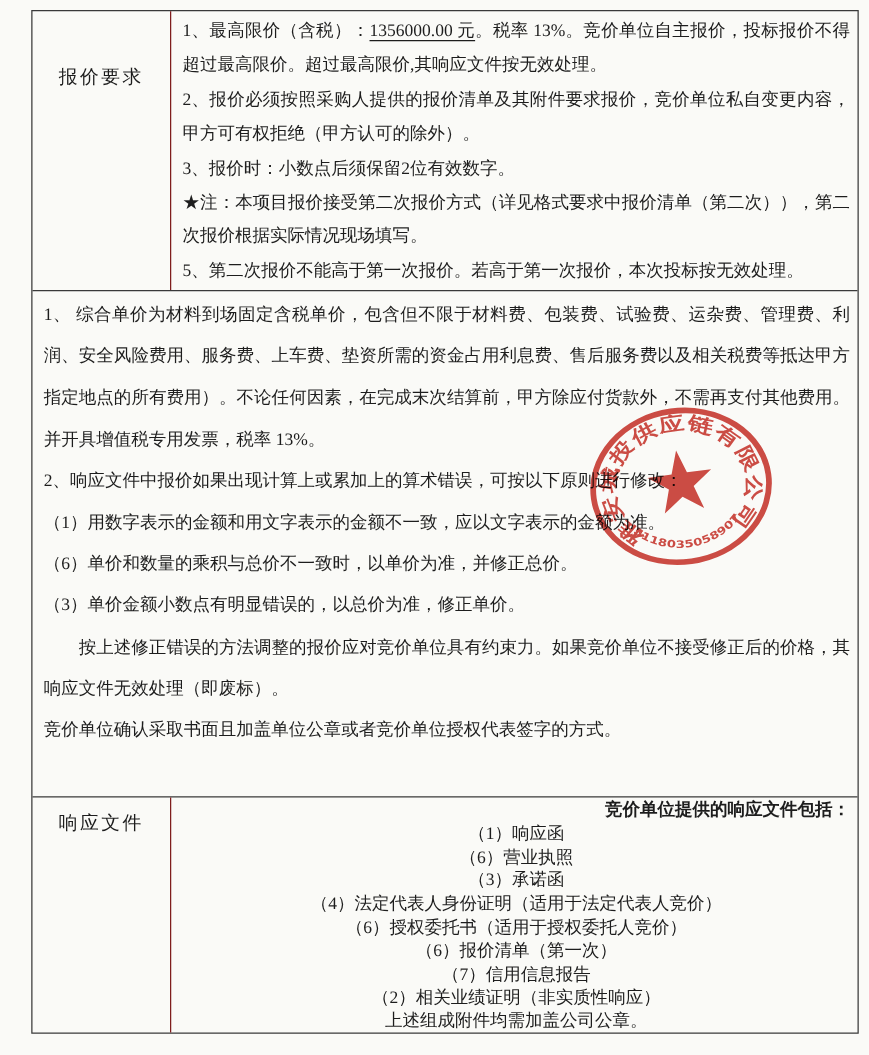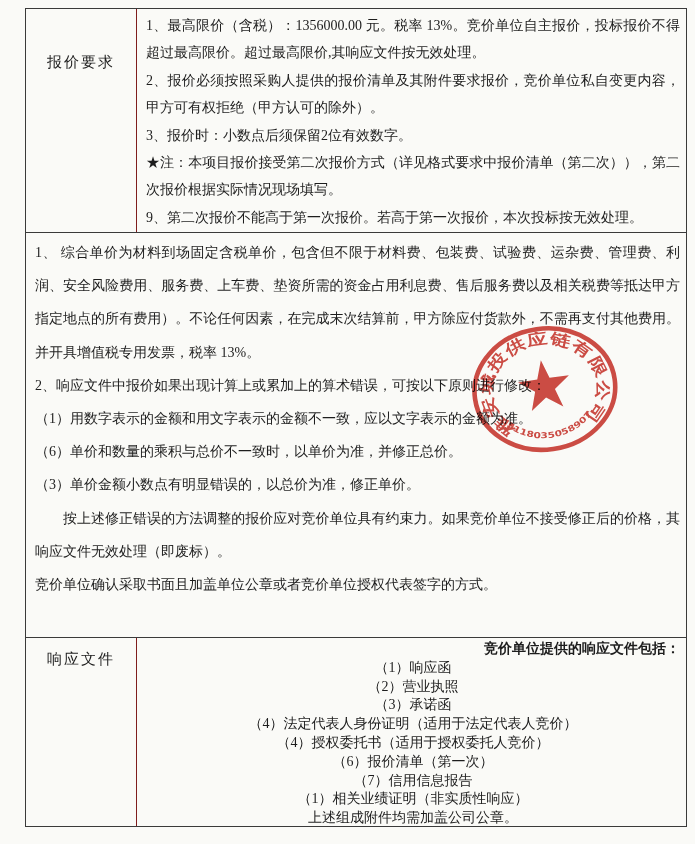--- a/index.html
+++ b/index.html
@@ -35,21 +35,21 @@
   .content-cell{
     flex:1;min-width:0;
     padding:3px 6px 0 9px;
     overflow:hidden;
     font-size:14px;
   }
   .row-1 .content-cell{line-height:27.4px;}
   .row-2 .content-cell{line-height:33.2px;}
   .row-3 .content-cell{line-height:18.8px;padding-top:2px;}
   p{margin:0;text-align:justify;}
-  .amount{text-underline-offset:3px;}
+  .amount{text-decoration:underline;text-underline-offset:3px;}
   .note{font-weight:normal;}
   .indent{text-indent:2em;}
   .bold-line{font-weight:bold;text-align:right;}
   .list-line{text-align:center;}
   .label-line2{margin-top:0;}
   
   .seal{
     position:absolute;left:469px;top:324px;width:153px;height:132px;
     transform:rotate(-8deg);
     mix-blend-mode:multiply;
@@ -66,21 +66,21 @@
 
   <div class="row row-1">
     <div class="label-cell">
       <span>报价要求</span>
     </div>
     <div class="content-cell">
       <p><span>1、最高限价（含税）：</span><span class="amount">1356000.00 元</span><span>。税率 13%。竞价单位自主报价，投标报价不得超过最高限价。超过最高限价,其响应文件按无效处理。</span></p>
       <p>2、报价必须按照采购人提供的报价清单及其附件要求报价，竞价单位私自变更内容，甲方可有权拒绝（甲方认可的除外）。</p>
       <p>3、报价时：小数点后须保留2位有效数字。</p>
       <p class="note">★注：本项目报价接受第二次报价方式（详见格式要求中报价清单（第二次）），第二次报价根据实际情况现场填写。</p>
-      <p>9、第二次报价不能高于第一次报价。若高于第一次报价，本次投标按无效处理。</p>
+      <p>5、第二次报价不能高于第一次报价。若高于第一次报价，本次投标按无效处理。</p>
     </div>
   </div>
 
   <div class="row row-2">
     <div class="content-cell">
       <p>1、 综合单价为材料到场固定含税单价，包含但不限于材料费、包装费、试验费、运杂费、管理费、利润、安全风险费用、服务费、上车费、垫资所需的资金占用利息费、售后服务费以及相关税费等抵达甲方指定地点的所有费用）。不论任何因素，在完成末次结算前，甲方除应付货款外，不需再支付其他费用。并开具增值税专用发票，税率 13%。</p>
       <p>2、响应文件中报价如果出现计算上或累加上的算术错误，可按以下原则进行修改：</p>
       <p>（1）用数字表示的金额和用文字表示的金额不一致，应以文字表示的金额为准。</p>
       <p>（6）单价和数量的乘积与总价不一致时，以单价为准，并修正总价。</p>
       <p>（3）单价金额小数点有明显错误的，以总价为准，修正单价。</p>
@@ -89,27 +89,27 @@
     </div>
   </div>
 
   <div class="row row-3">
     <div class="label-cell">
       <div>响应文件</div>
     </div>
     <div class="content-cell">
       <p class="bold-line">竞价单位提供的响应文件包括：</p>
       <p class="list-line">（1）响应函</p>
-      <p class="list-line">（2）营业执照</p>
+      <p class="list-line">（6）营业执照</p>
       <p class="list-line">（3）承诺函</p>
       <p class="list-line">（4）法定代表人身份证明（适用于法定代表人竞价）</p>
-      <p class="list-line">（4）授权委托书（适用于授权委托人竞价）</p>
+      <p class="list-line">（6）授权委托书（适用于授权委托人竞价）</p>
       <p class="list-line">（6）报价清单（第一次）</p>
       <p class="list-line">（7）信用信息报告</p>
-      <p class="list-line">（1）相关业绩证明（非实质性响应）</p>
+      <p class="list-line">（2）相关业绩证明（非实质性响应）</p>
       <p class="list-line">上述组成附件均需加盖公司公章。</p>
     </div>
   </div>
 
 </div>
 
 <div class="seal">
   <svg viewBox="0 0 153 132" xmlns="http://www.w3.org/2000/svg">
     <defs>
       <path id="arc-company" d="M 43.4,100.5 A 53 45 0 1 1 108.6,100.5" fill="none"></path>

